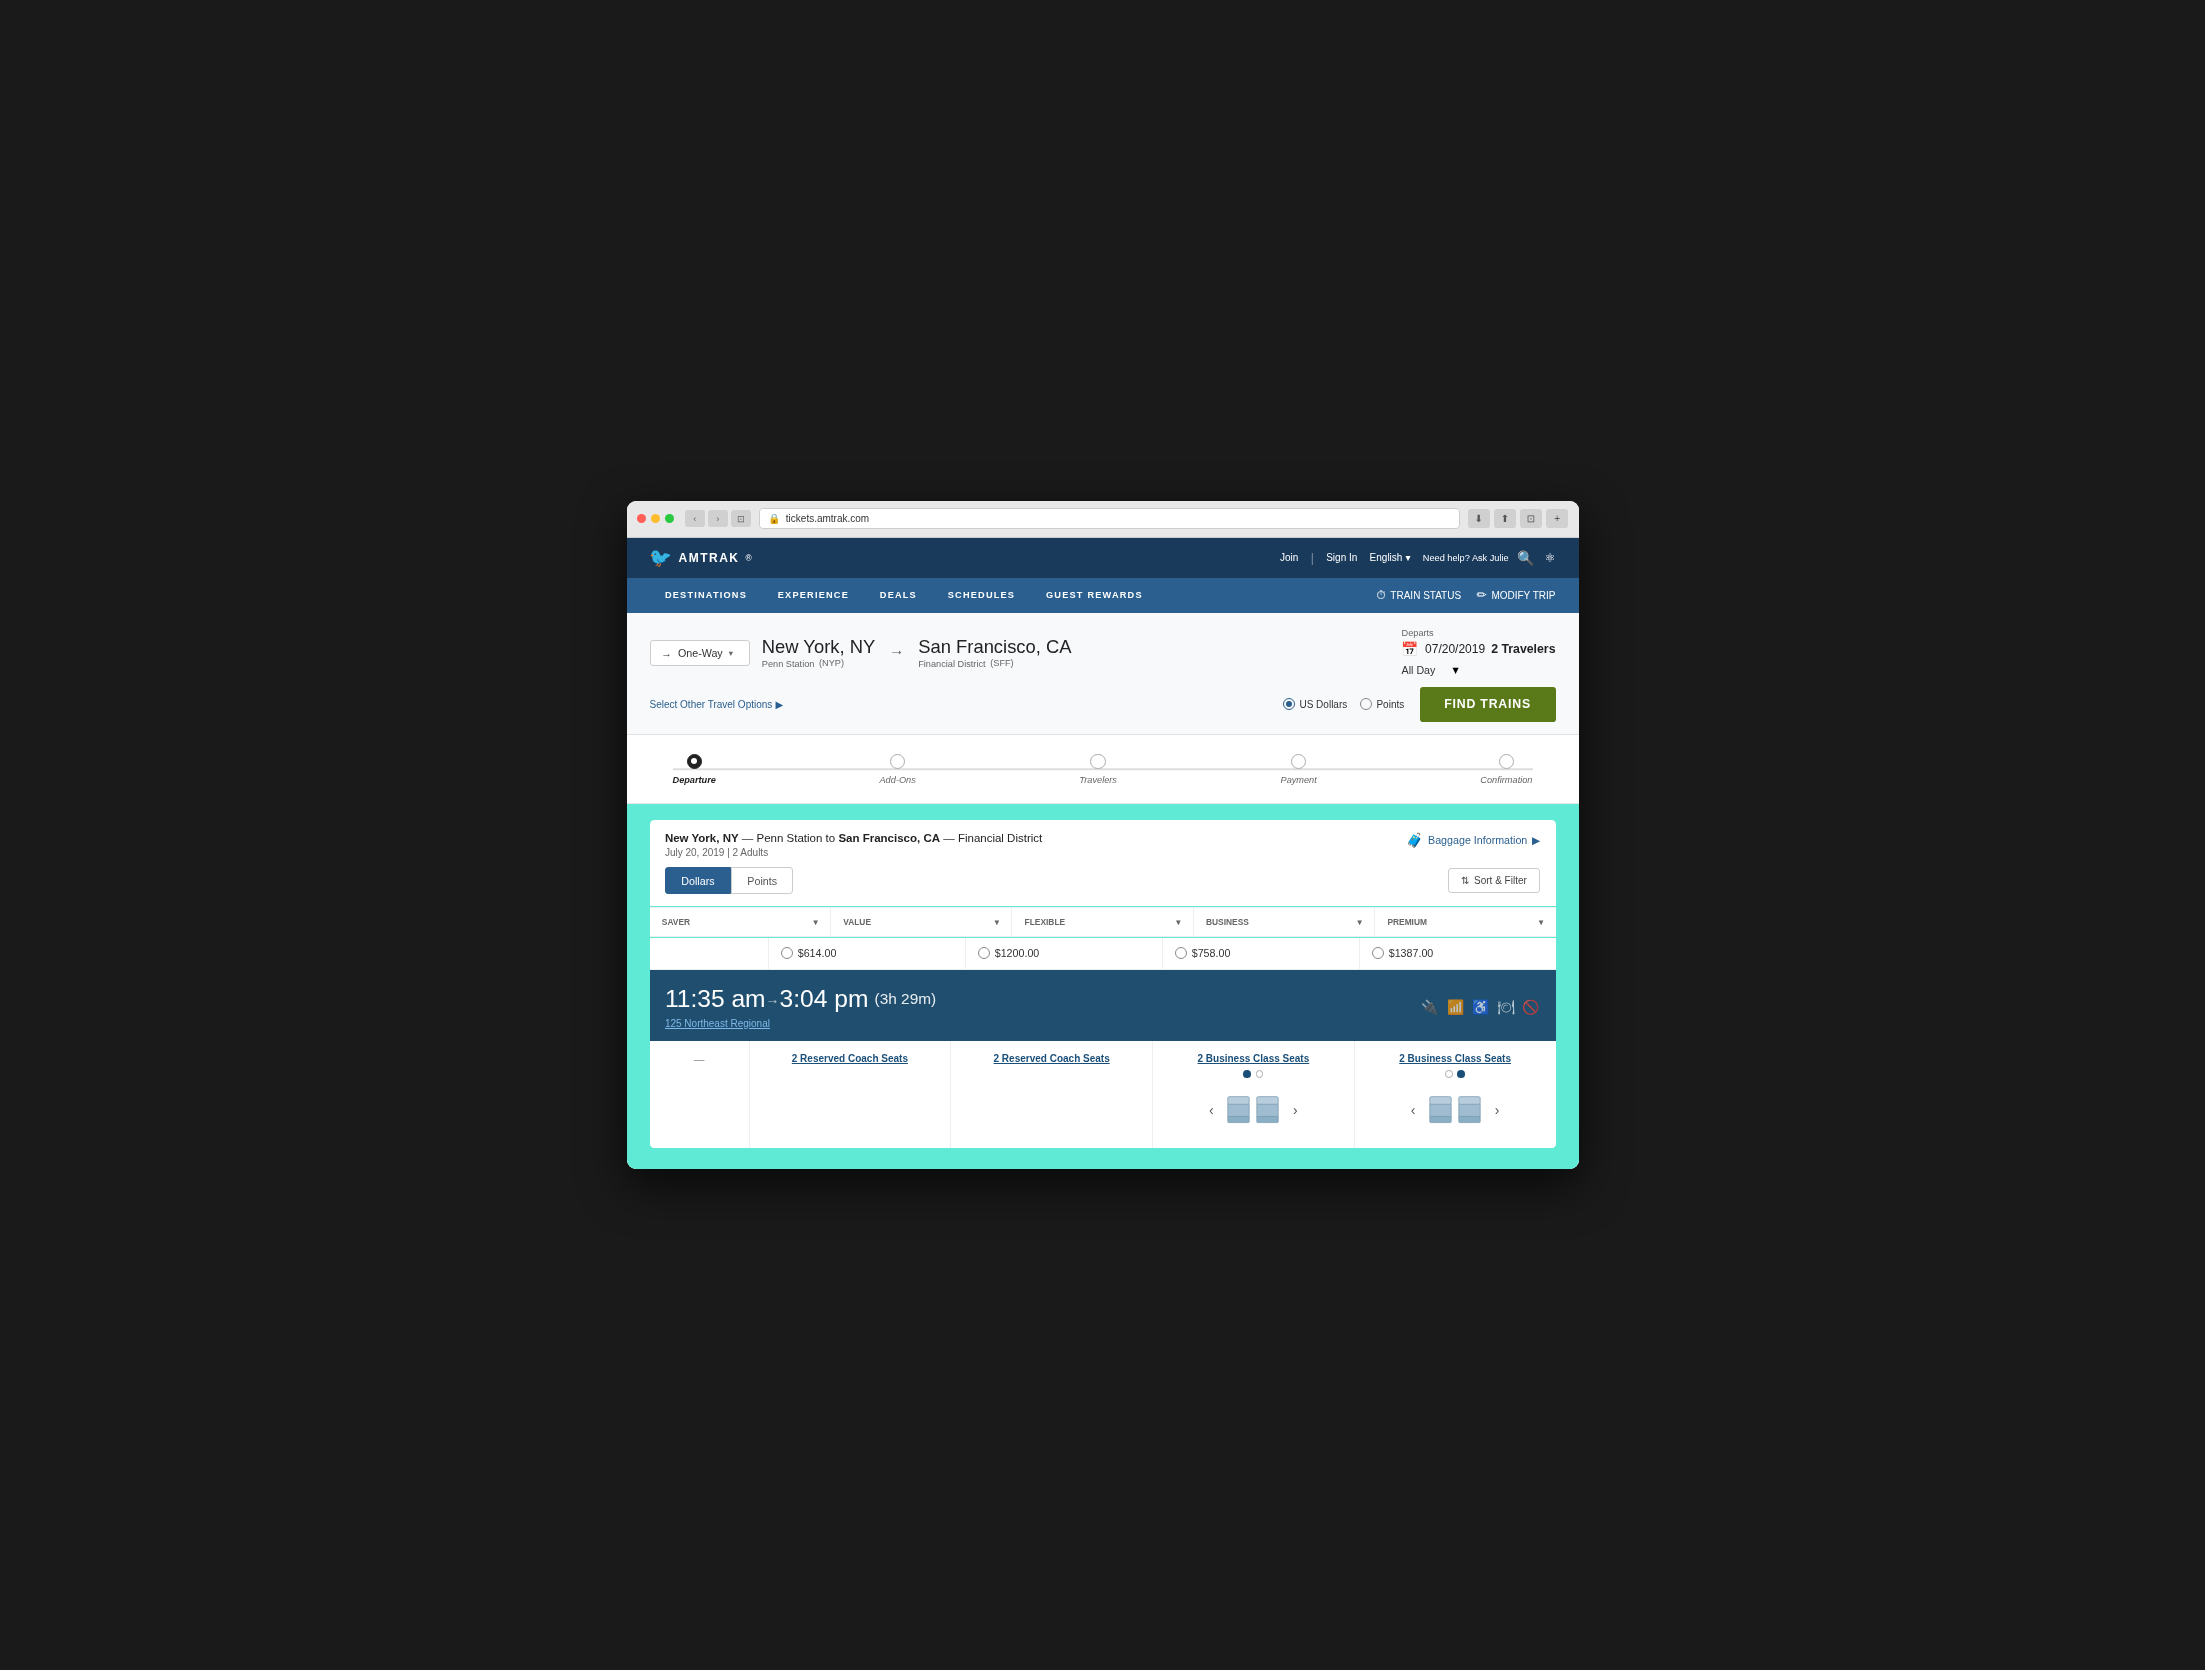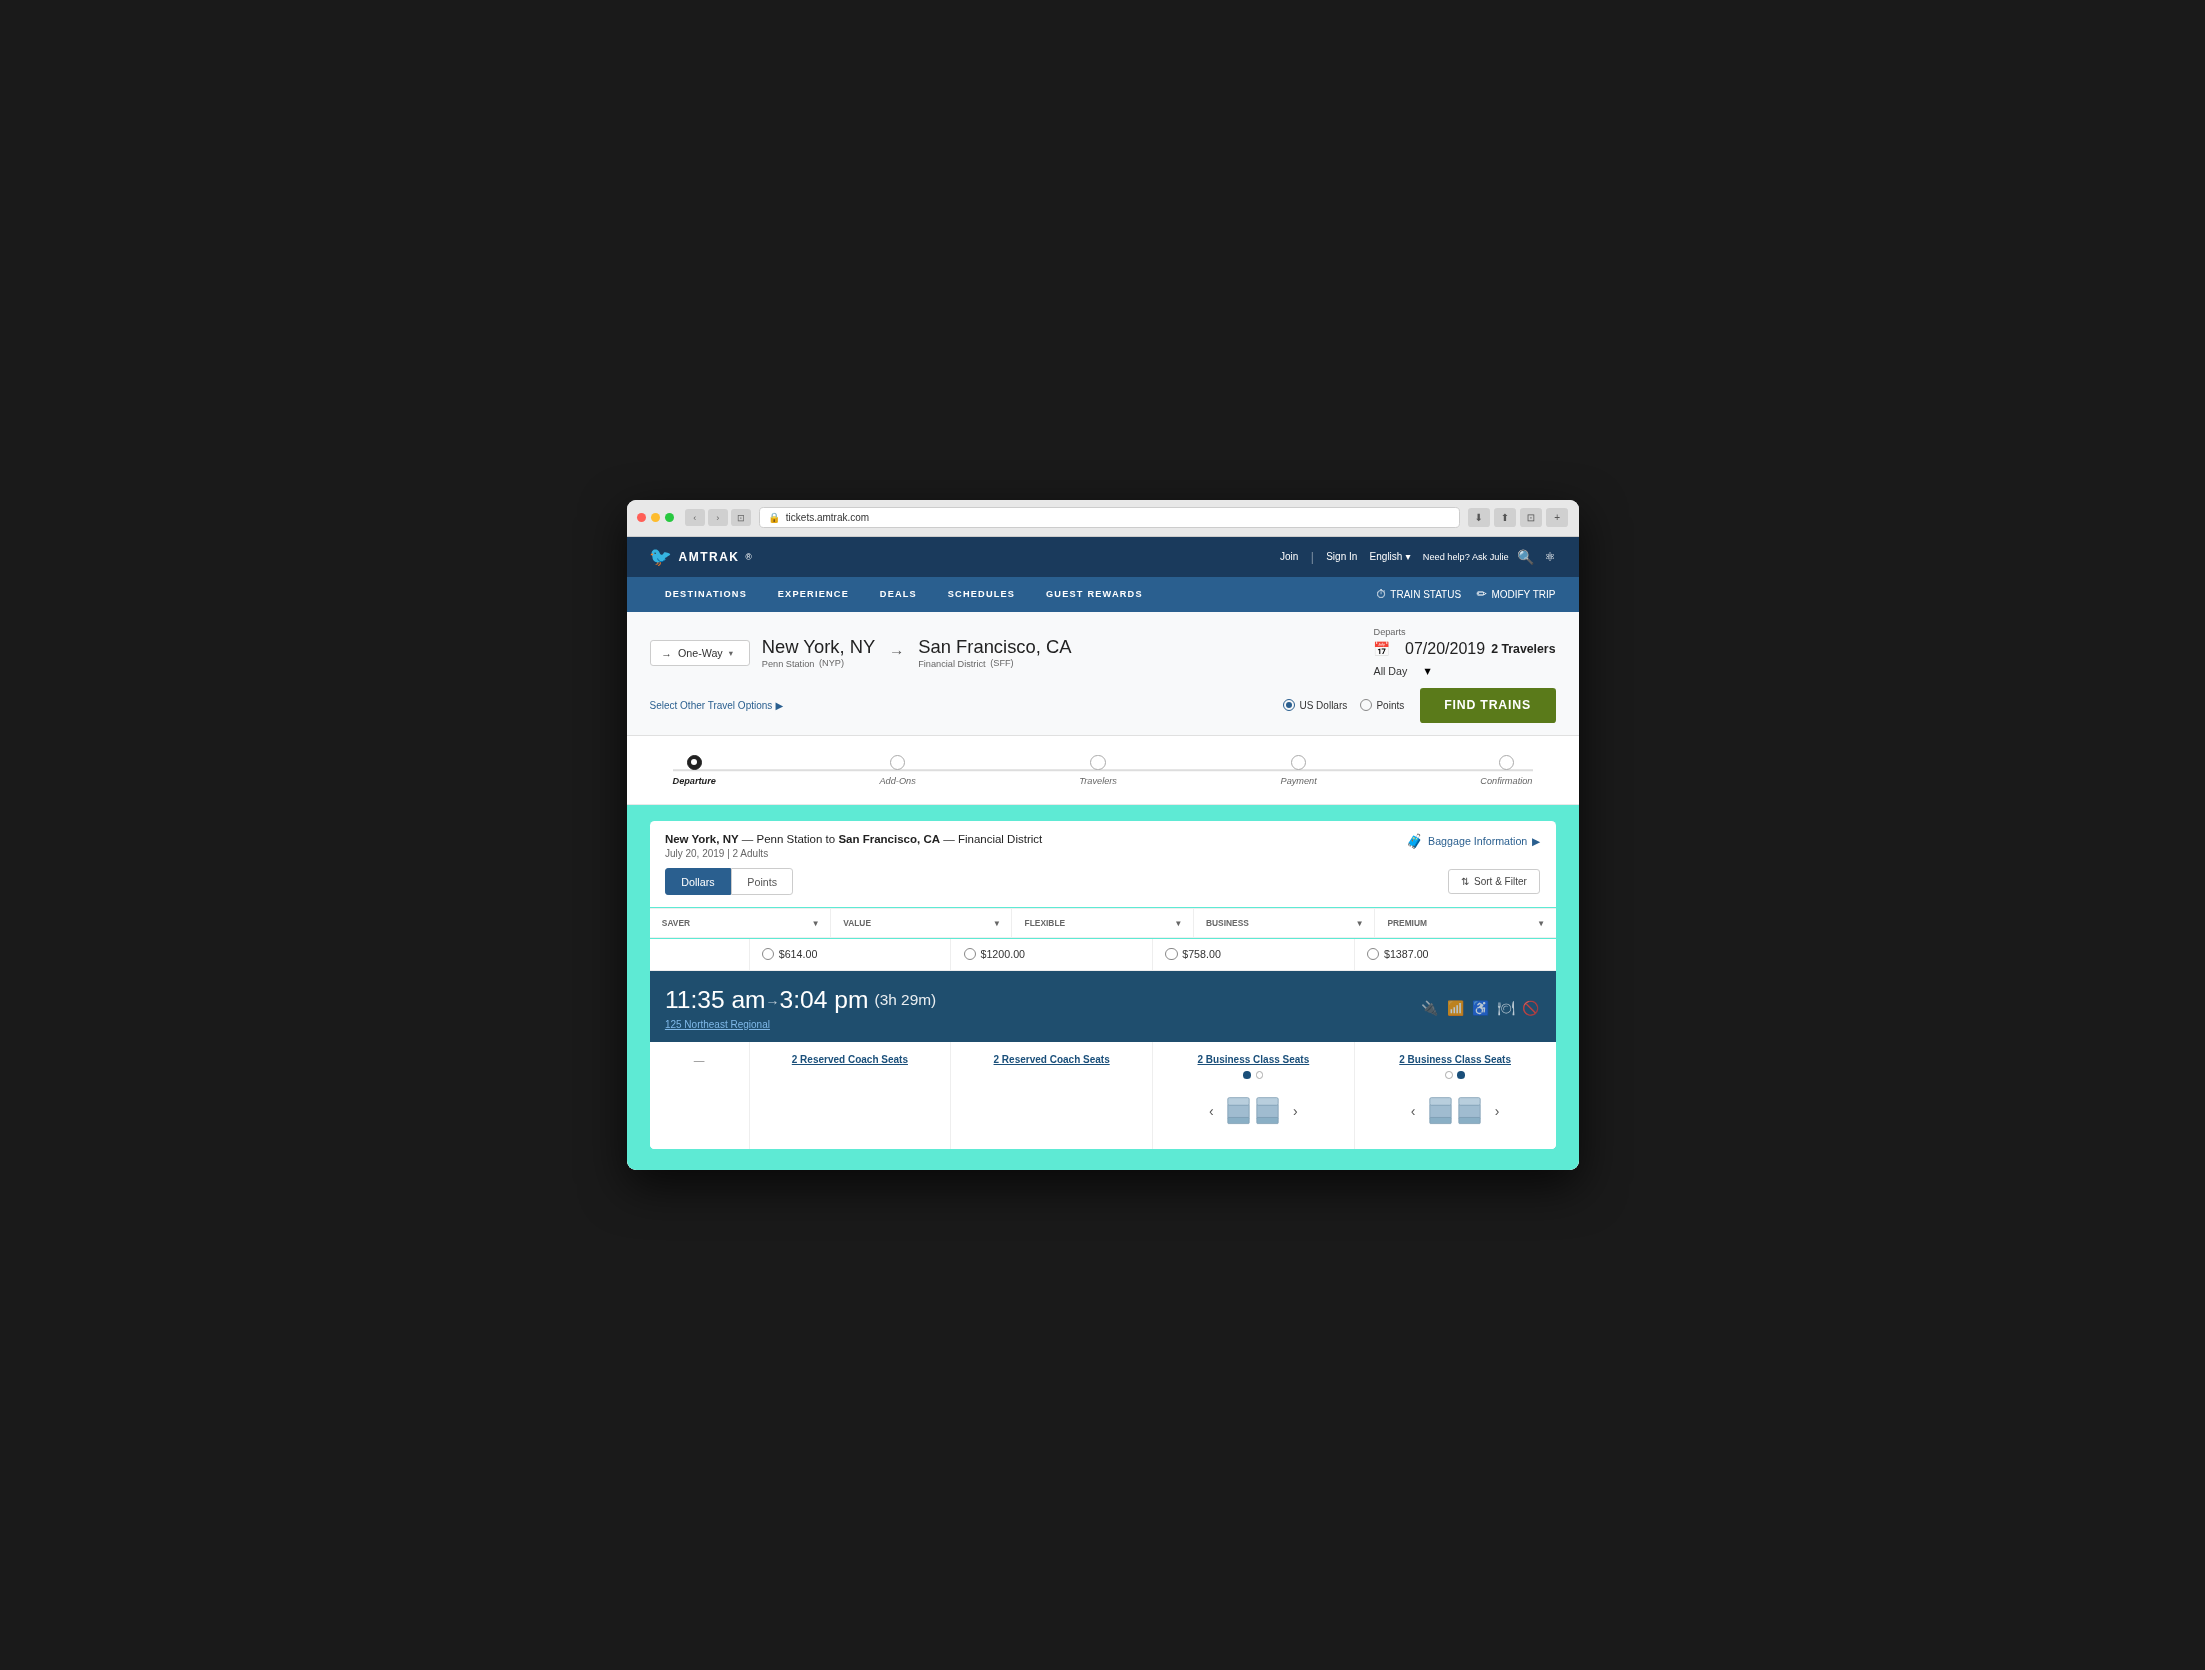--- a/index.html
+++ b/index.html
@@ -164,21 +164,21 @@
       font-size: 9.2px; color: #666;
     }
     .route-arrow {
       font-size: 15.4px; color: #555; margin-top: 4.6px; margin-left: 6.1px; margin-right: 6.1px;
     }
     .date-travelers {
       margin-left: auto; display: flex; flex-direction: column; gap: 3.1px;
     }
     .departs-label { font-size: 9.2px; color: #666; }
     .date-row { display: flex; align-items: center; gap: 6.1px; }
-    .date-val { font-size: 16px; font-weight: 400; color: #222; margin-left: 8px; }
+    .date-val { font-size: 12px; font-weight: 400; color: #222; }
     .travelers-val { font-size: 12.3px; font-weight: 600; color: #222; }
     .all-day-row {
       display: flex; align-items: center; gap: 17px; margin-top: 3.1px;
     }
     .all-day-text { font-size: 10.7px; color: #333; }
     .calendar-icon { font-size: 14px; color: #888; }
 
     .search-bottom-row {
       display: flex; align-items: center; justify-content: space-between;
     }
@@ -312,21 +312,21 @@
       background: #5a7a1a; color: white; font-size: 10px; font-weight: 700;
       letter-spacing: 0.4px; padding: 7.7px 14px; border: 1.5px solid white;
       border-radius: 3.1px; cursor: pointer;
     }
     .total-travel-time {
       color: white; font-size: 11.5px; font-weight: 600; letter-spacing: 0.4px;
     }
 
     
     .price-row {
-      display: flex; background: white; border-bottom: 0.8px solid #eee;
+      display: flex; background: white; border-bottom: 0.8px solid #eee; padding-left: 19px;
     }
     .price-cell {
       flex: 1; padding: 9.2px 12.3px;
       display: flex; align-items: center; gap: 4.6px;
       border-right: 0.8px solid #eee; font-size: 10.7px; color: #333;
     }
     .price-cell:first-child { flex: 0 0 100px; }
     .price-cell:last-child { border-right: none; }
     .price-radio {
       width: 12.3px; height: 12.3px; border-radius: 50%;

